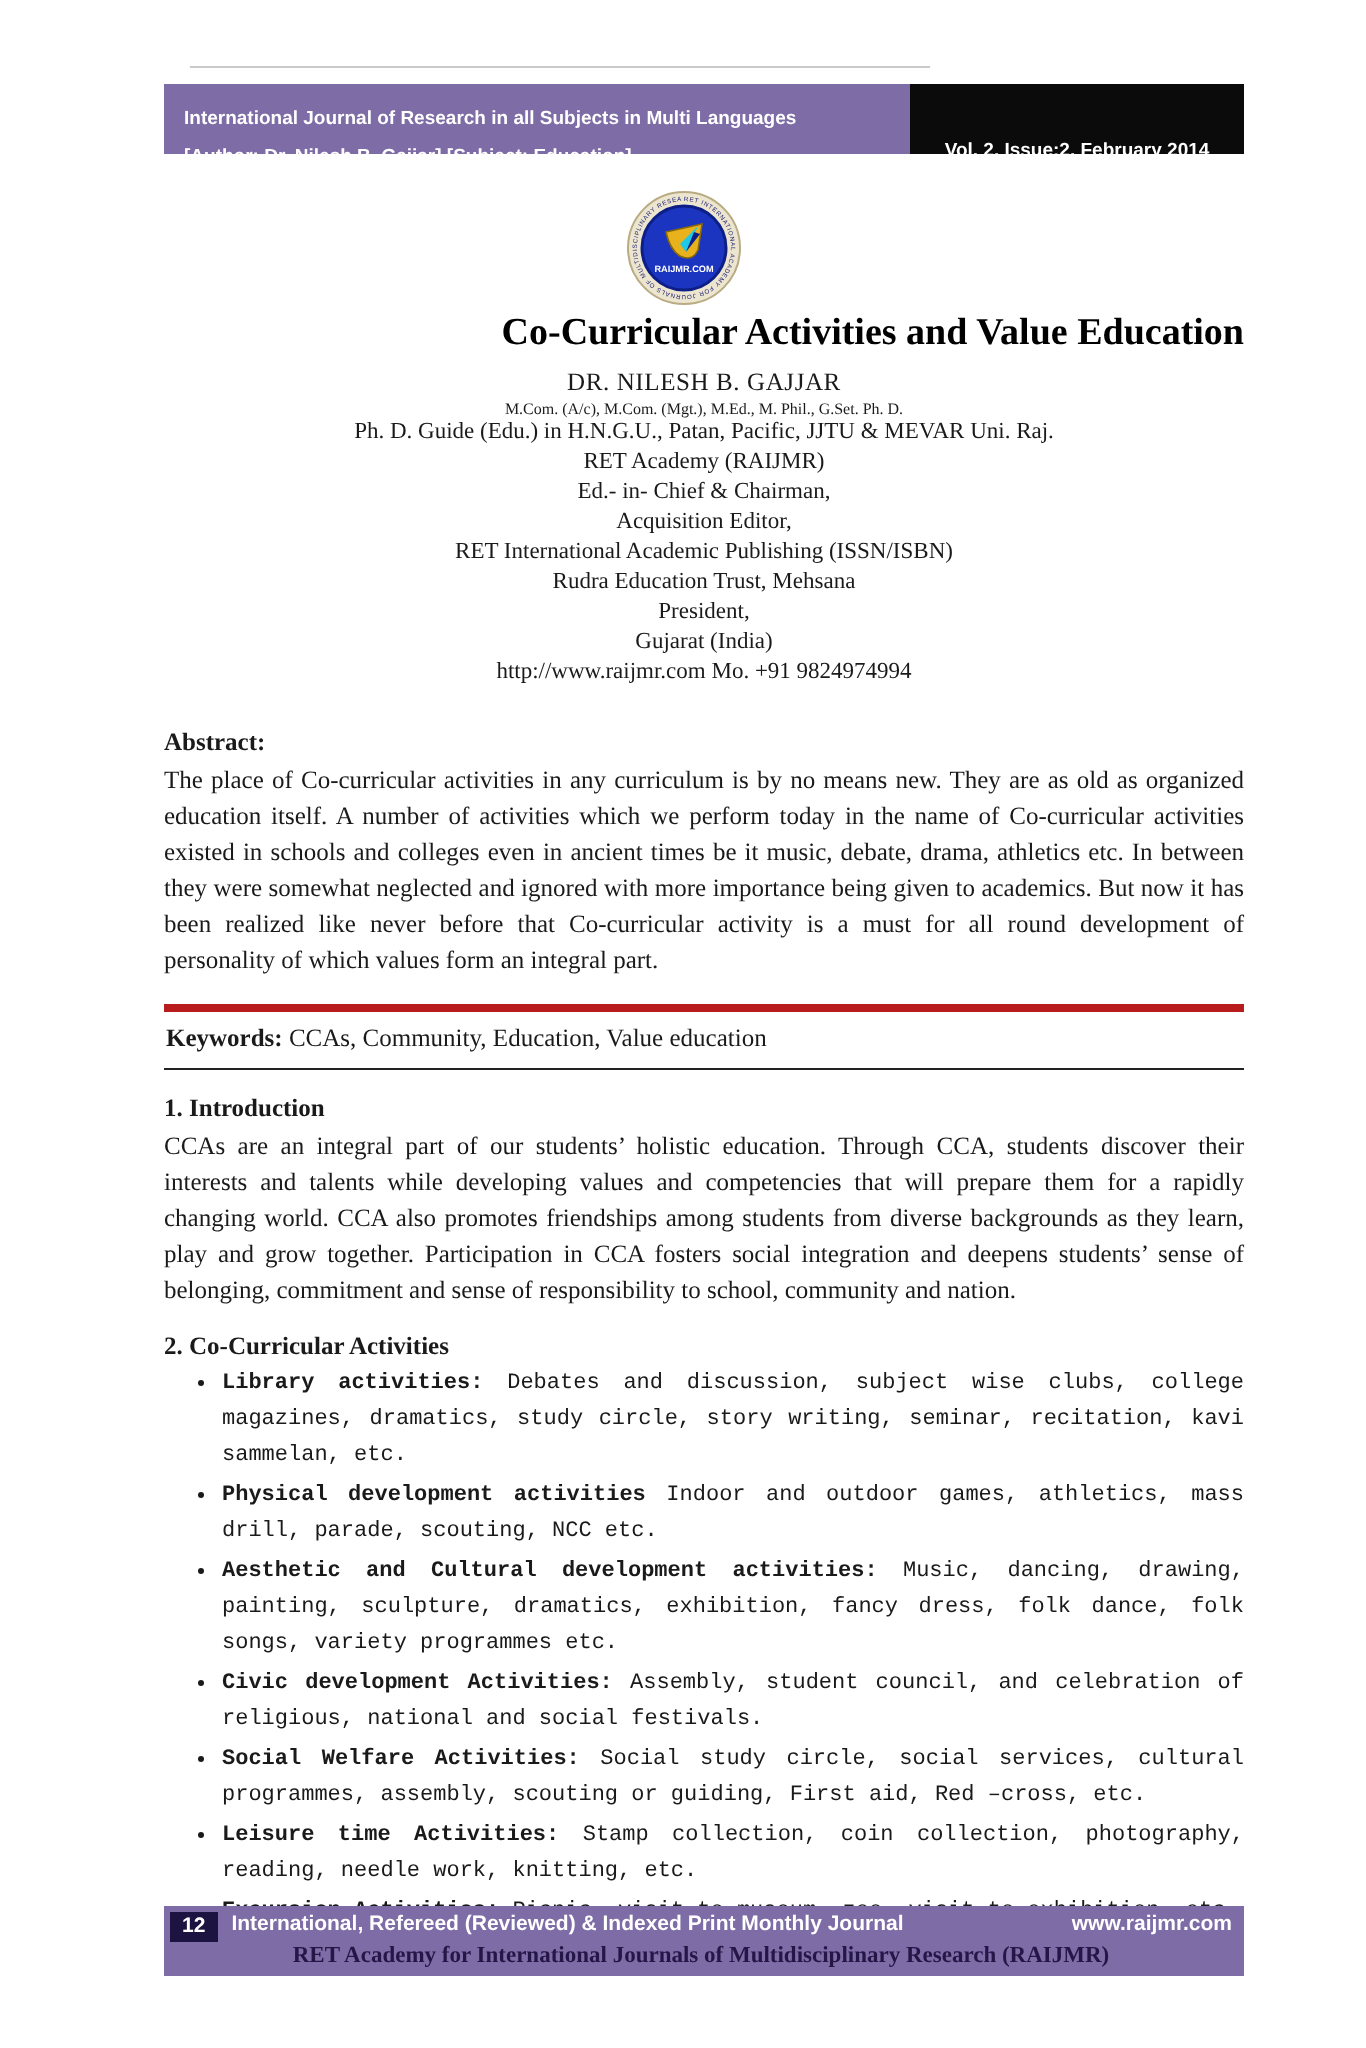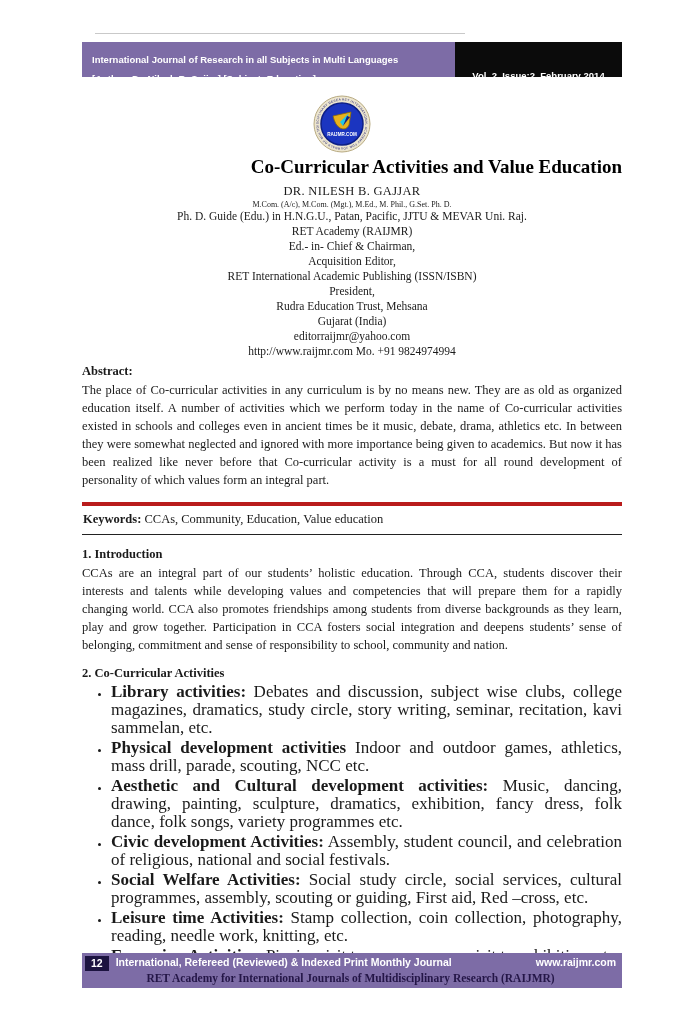--- a/index.html
+++ b/index.html
@@ -34,21 +34,21 @@
   
   .bodycol { position:absolute; top:364px; left:82px; width:540px; }
   .h { font-weight:bold; font-size:12.5px; }
   p.just { font-size:12.5px; line-height:18px; text-align:justify; }
   .abstract p { margin-top:2px; }
   .keywords { margin-top:13px; border-top:4px solid #b91c1c; border-bottom:1px solid #222;
               padding:6px 1px 7px; font-size:12.5px; }
   .sec { margin-top:12px; }
   .sec p.just { margin-top:2px; }
   ul.bullets { margin-top:2px; padding-left:29px; }
-  ul.bullets li { font-size:17px; line-height:18px; text-align:justify; margin-bottom:2px; }
+  ul.bullets li { font-size:11px; line-height:18px; text-align:justify; margin-bottom:2px;font-family:Liberation Mono, monospace; }
   ul.bullets li::marker { font-size:11px; }
 
   
   .footer { position:absolute; top:953px; left:82px; width:540px; background:#7d6ca6;
             padding:3px 6px 4px 3px; }
   .footer-line1 { display:flex; align-items:flex-start; font-family:"Liberation Sans", sans-serif;
                   font-weight:bold; font-size:10.5px; color:#ffffff; }
   .pageno { background:#1c1340; color:#fff; padding:1px 6px 2px; margin-right:7px;
             font-size:10.5px; }
   .f1 { flex:1; }
@@ -96,24 +96,23 @@
 
   <div class="author-block">
     <div class="author-name">DR. NILESH B. GAJJAR</div>
     <div class="author-creds">M.Com. (A/c), M.Com. (Mgt.), M.Ed., M. Phil., G.Set. Ph. D.</div>
     <div class="author-lines" id="author-lines">
         <div>Ph. D. Guide (Edu.) in H.N.G.U., Patan, Pacific, JJTU &amp; MEVAR Uni. Raj.</div>
         <div>RET Academy (RAIJMR)</div>
         <div>Ed.- in- Chief &amp; Chairman,</div>
         <div>Acquisition Editor,</div>
         <div>RET International Academic Publishing (ISSN/ISBN)</div>
+        <div>Rudra Education Trust, Mehsana</div>
         <div>President,</div>
-        <div>Rudra Education Trust, Mehsana</div>
         <div>Gujarat (India)</div>
-        <div>editorraijmr@yahoo.com</div>
         <div>http://www.raijmr.com Mo. +91 9824974994</div>
       </div>
   </div>
 
   <div class="bodycol">
 
     <section class="abstract">
       <div class="h">Abstract:</div>
       <p class="just">The place of Co-curricular activities in any curriculum is by no means new. They are as old as organized education itself. A number of activities which we perform today in the name of Co-curricular activities existed in schools and colleges even in ancient times be it music, debate, drama, athletics etc. In between they were somewhat neglected and ignored with more importance being given to academics. But now it has been realized like never before that Co-curricular activity is a must for all round development of personality of which values form an integral part.</p>
     </section>

